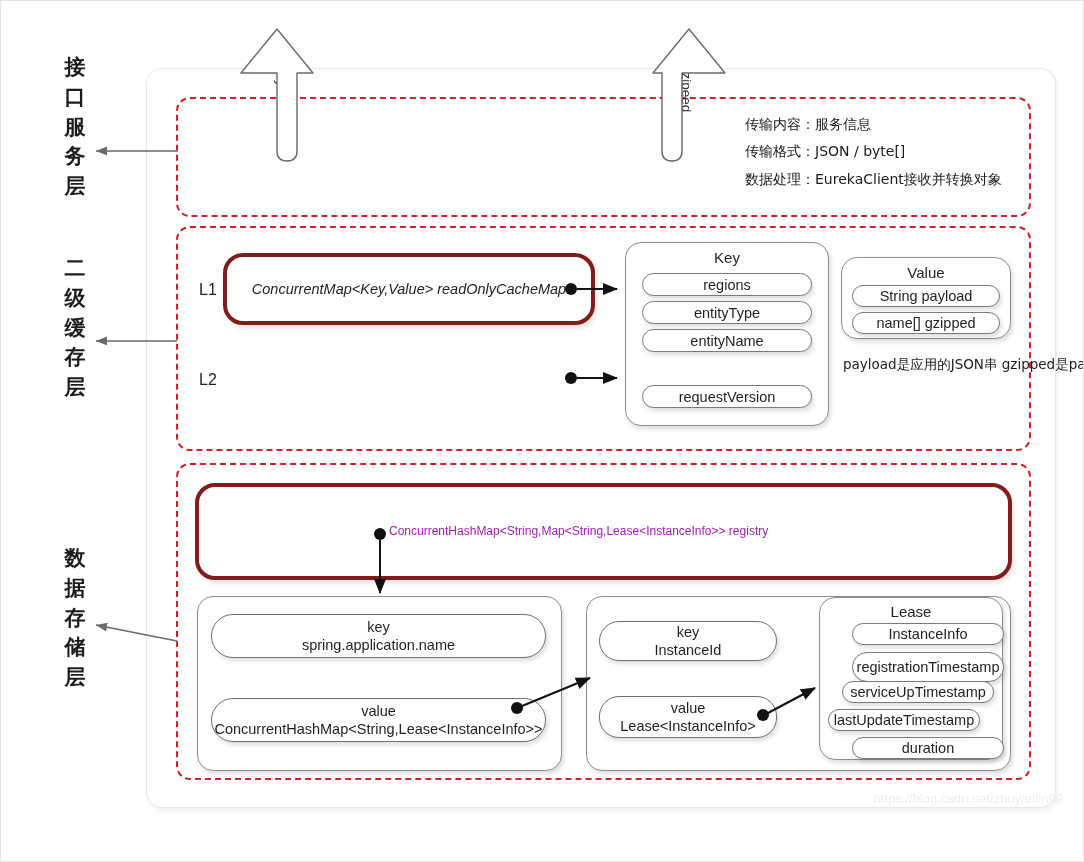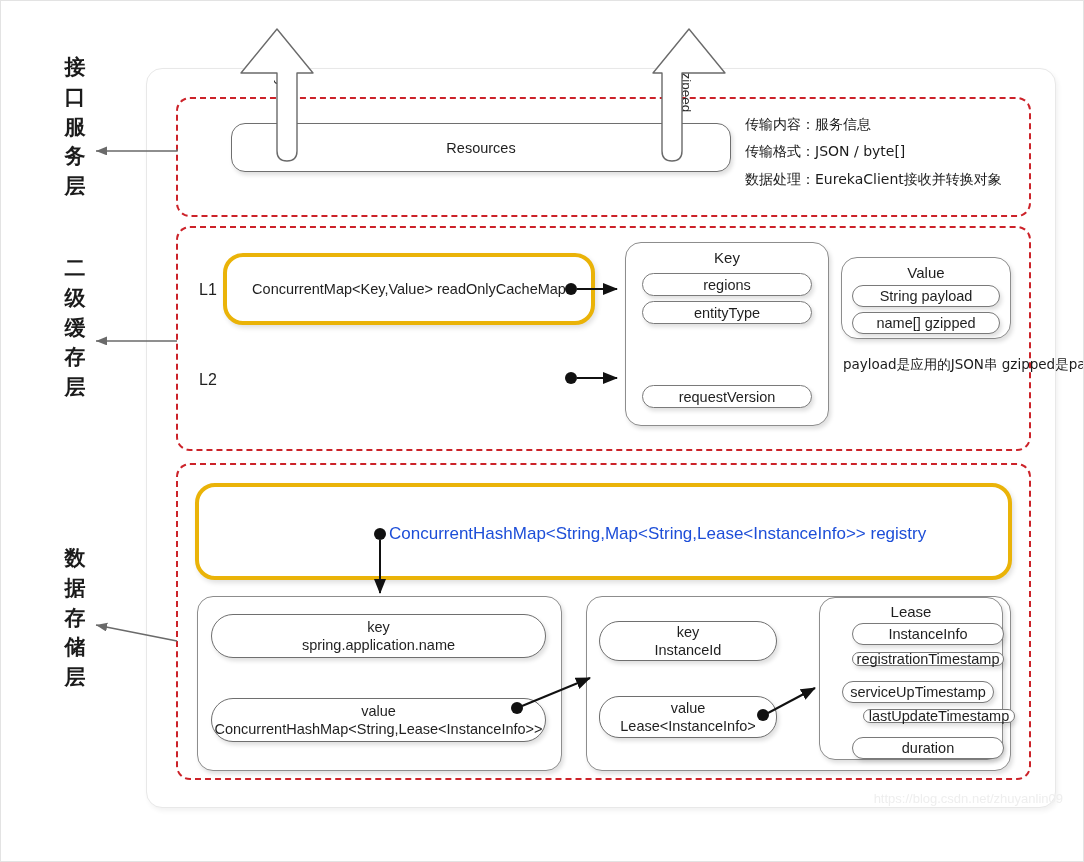--- a/index.html
+++ b/index.html
@@ -69,23 +69,24 @@
     box-shadow: 2px 3px 4px rgba(0,0,0,0.13);
   }
   .rbox.pill { border-radius: 999px; }
   .rbox.thin { border-width: 1.2px; border-color: #7a7a7a; }
   .rbox.grouper {
     border-color: #8d8d8d;
     border-width: 1.3px;
     border-radius: 16px;
   }
   .rbox.green {
-    border: 4px solid #eab308;
+    border: 4px solid #7f1d1d;
     border-radius: 20px;
     box-shadow: 2px 3px 5px rgba(0,0,0,0.12);
+    font-style: italic;
   }
   .ctr-text {
     position: absolute;
     inset: 0;
     display: flex;
     align-items: center;
     justify-content: center;
     font-size: 14.5px;
     color: #1f1f1f;
     white-space: nowrap;
@@ -138,22 +139,22 @@
     transform: rotate(90deg);
     transform-origin: left top;
     white-space: nowrap;
     font-family: "Liberation Sans", sans-serif;
   }
 
   
   #registry-label {
     position: absolute;
     left: 388px; top: 523px;
-    font-size: 17px;
-    color: #1d4ed8;
+    font-size: 12px;
+    color: #a21caf;
     white-space: nowrap;
   }
 
   
   #watermark {
     position: absolute;
     right: 20px;
     bottom: 55px;
     font-size: 13px;
     color: #eeeeee;
@@ -195,23 +196,20 @@
     <span>据</span>
     <span>存</span>
     <span>储</span>
     <span>层</span>
   </div>
 
   <div id="outer-frame"></div>
 
   <div class="red-section" id="sec-interface"></div>
 
-  <div class="rbox" style="left:230px; top:122px; width:500px; height:49px; border-radius:14px;">
-    <div class="ctr-text">Resources</div>
-  </div>
 
   <div class="vlabel" style="left:288px; top:64px;">payload</div>
   <div class="vlabel" style="left:693px; top:64px;">gzipeed</div>
 
   <div class="annot" style="left:744px; top:110px;">
     <span class="row">传输内容：服务信息</span>
     <span class="row">传输格式：JSON / byte[]</span>
     <span class="row">数据处理：EurekaClient接收并转换对象</span>
   </div>
 
@@ -225,20 +223,23 @@
   <div class="lvl" style="left:198px; top:370px;">L2</div>
 
   <div class="rbox grouper" style="left:624px; top:241px; width:204px; height:184px;">
     <div class="grp-title" style="top:6px;">Key</div>
   </div>
   <div class="rbox pill thin" style="left:641px; top:272px; width:170px; height:23px;">
     <div class="ctr-text">regions</div>
   </div>
   <div class="rbox pill thin" style="left:641px; top:300px; width:170px; height:23px;">
     <div class="ctr-text">entityType</div>
+  </div>
+  <div class="rbox pill thin" style="left:641px; top:328px; width:170px; height:23px;">
+    <div class="ctr-text">entityName</div>
   </div>
   <div class="rbox pill thin" style="left:641px; top:384px; width:170px; height:23px;">
     <div class="ctr-text">requestVersion</div>
   </div>
 
   <div class="rbox grouper" style="left:840px; top:256px; width:170px; height:82px;">
     <div class="grp-title" style="top:6px;">Value</div>
   </div>
   <div class="rbox pill thin" style="left:851px; top:284px; width:148px; height:22px;">
     <div class="ctr-text">String payload</div>
@@ -284,27 +285,27 @@
       <span>Lease&lt;InstanceInfo&gt;</span>
     </div>
   </div>
 
   <div class="rbox grouper" style="left:818px; top:596px; width:184px; height:163px;">
     <div class="grp-title" style="top:5px;">Lease</div>
   </div>
   <div class="rbox pill thin" style="left:851px; top:622px; width:152px; height:22px;">
     <div class="ctr-text">InstanceInfo</div>
   </div>
-  <div class="rbox pill thin" style="left:851px; top:651px; width:152px; height:14px;">
+  <div class="rbox pill thin" style="left:851px; top:651px; width:152px; height:30px;">
     <div class="ctr-text">registrationTimestamp</div>
   </div>
   <div class="rbox pill thin" style="left:841px; top:680px; width:152px; height:22px;">
     <div class="ctr-text">serviceUpTimestamp</div>
   </div>
-  <div class="rbox pill thin" style="left:862px; top:708px; width:152px; height:14px;">
+  <div class="rbox pill thin" style="left:827px; top:708px; width:152px; height:22px;">
     <div class="ctr-text">lastUpdateTimestamp</div>
   </div>
   <div class="rbox pill thin" style="left:851px; top:736px; width:152px; height:22px;">
     <div class="ctr-text">duration</div>
   </div>
 
   <div id="watermark">https://blog.csdn.net/zhuyanlin09</div>
 
   <svg class="overlay" viewBox="0 0 1084 862">
     <defs>

